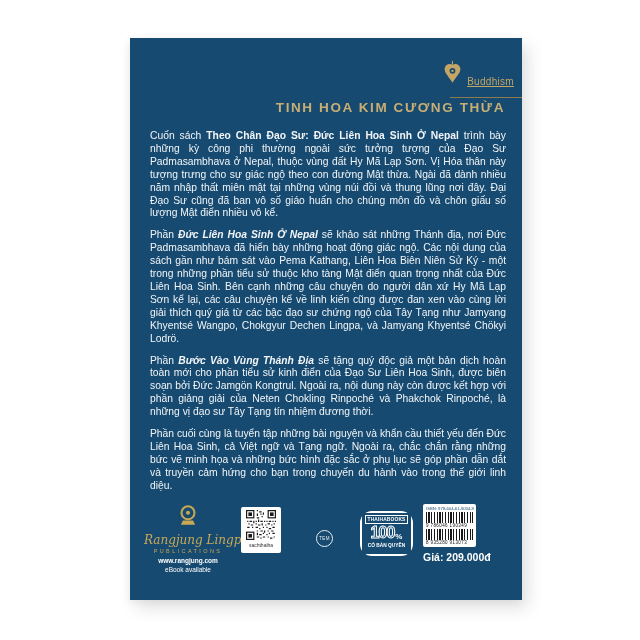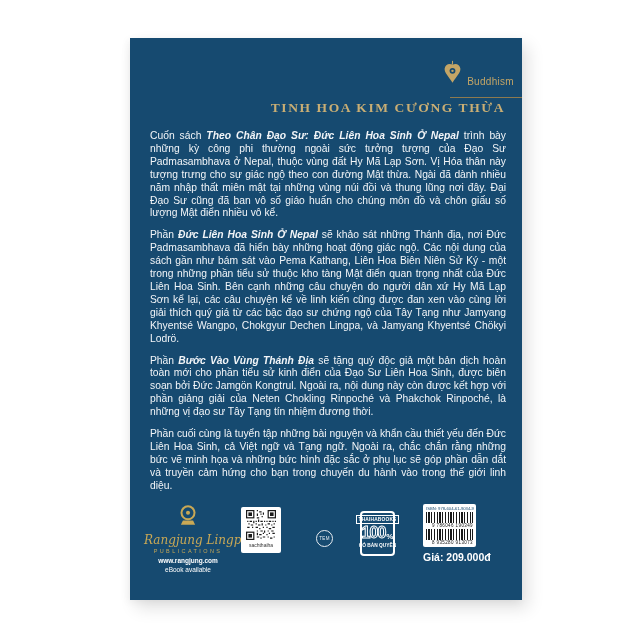--- a/index.html
+++ b/index.html
@@ -2,57 +2,57 @@
 <html><head>
 <meta charset="utf-8">
 <style>
   html,body{margin:0;padding:0;width:640px;height:640px;background:#ffffff;overflow:hidden;
     font-family:"Liberation Sans", sans-serif;}
   .stage{position:relative;width:640px;height:640px;background:#ffffff;}
   .cover{position:absolute;left:130px;top:38px;width:392px;height:562px;background:#164A70;
     box-shadow:6px 8px 16px rgba(0,0,0,0.12), -2px 2px 8px rgba(0,0,0,0.05);}
   
   .brand{position:absolute;top:22px;right:8px;display:flex;align-items:flex-end;gap:5px;}
-  .brand-label{color:#C3A566;font-size:10px;letter-spacing:.3px;padding-bottom:3px;}
+  .brand-label{color:#C3A566;font-size:10px;letter-spacing:.3px;padding-bottom:3px;text-decoration:underline;}
   .brand-rule{position:absolute;top:59px;right:0;width:72px;height:1px;background:#8d7a4f;}
   
   .series-title{position:absolute;top:62px;left:0;right:17px;text-align:right;color:#C9AE74;
-    font-family:Liberation Serif, serif;font-weight:bold;font-size:13.5px;letter-spacing:1.6px;}
+    font-family:Liberation Sans, sans-serif;font-weight:bold;font-size:13.5px;letter-spacing:1.6px;}
   
   .paragraphs{position:absolute;top:92px;left:20px;width:356px;color:#f2f5f8;
     font-size:10.3px;line-height:12.9px;text-align:justify;}
   .paragraphs p{margin:0 0 9px 0;}
   .run-b{font-weight:bold;font-style:italic;}
   .run-i{}
-  .run-bi{font-weight:bold;font-style:italic;}
+  .run-bi{font-weight:bold;}
   
   .publisher{position:absolute;left:14px;top:466px;width:88px;text-align:center;color:#C9A855;}
   .publisher .script{font-family:"DejaVu Serif", serif;font-style:italic;font-size:12px;
     margin-top:1px;white-space:nowrap;}
   .publisher .pubs{font-size:5.5px;letter-spacing:2.4px;margin-top:1px;}
   .publisher .url{color:#ffffff;font-weight:bold;font-size:6.5px;margin-top:3px;}
   .publisher .ebook{color:#ffffff;font-size:6.5px;margin-top:2px;}
   .qrbox{position:absolute;left:111px;top:469px;width:40px;height:46px;background:#ffffff;
     border-radius:2px;display:flex;flex-direction:column;align-items:center;padding-top:3px;box-sizing:border-box;}
   .qrbox svg{width:30px;height:30px;}
   .qr-caption{font-size:5px;color:#333;margin-top:2px;}
   .stamp{position:absolute;left:186px;top:492px;width:15px;height:15px;border:1px solid #e8edf2;
     border-radius:50%;display:flex;align-items:center;justify-content:center;
     color:#e8edf2;font-size:4.5px;letter-spacing:.3px;}
-  .badge{position:absolute;left:230px;top:473px;width:35px;height:45px;background:#ffffff;
-    border-radius:4px;box-sizing:border-box;padding:2px;}
+  .badge{position:absolute;left:230px;top:473px;width:53px;height:45px;background:#ffffff;
+    border-radius:12px;box-sizing:border-box;padding:2px;}
   .badge-inner{width:100%;height:100%;background:#164A70;border-radius:2px;box-sizing:border-box;
     padding:2px 2px;display:flex;flex-direction:column;align-items:center;}
   .badge-top{border:1px solid #fff;color:#fff;font-size:4.8px;font-weight:bold;letter-spacing:.2px;
     padding:1px 2px;white-space:nowrap;}
   .badge-100{display:flex;align-items:flex-end;margin-top:1px;line-height:1;}
   .badge-100 .big{font-size:16px;font-weight:bold;color:#164A70;-webkit-text-stroke:1px #ffffff;letter-spacing:-1px;}
   .badge-100 .pct{font-size:8px;font-weight:bold;color:#ffffff;margin-left:1px;}
   .badge-bottom{color:#fff;font-size:4.8px;font-weight:bold;margin-top:2px;white-space:nowrap;}
-  .barcode-col{position:absolute;left:293px;top:466px;width:53px;text-align:right;}
+  .barcode-col{position:absolute;left:293px;top:466px;width:53px;text-align:left;}
   .barcode-box{background:#ffffff;border-radius:2px;padding:2px 3px;box-sizing:border-box;}
   .isbn-line{font-size:4.2px;color:#164A70;white-space:nowrap;}
   .bars{height:11px;margin-top:1px;
     background:repeating-linear-gradient(90deg,#181818 0 1px,#ffffff 1px 2px,#181818 2px 4px,#ffffff 4px 5px,#181818 5px 6px,#ffffff 6px 8px,#181818 8px 9px,#ffffff 9px 11px);}
   .code-line{font-size:4.5px;color:#111;letter-spacing:.4px;white-space:nowrap;}
   .price{margin-top:4px;color:#ffffff;font-weight:bold;font-size:10.5px;white-space:nowrap;}
 </style>
 </head>
 <body>
 

